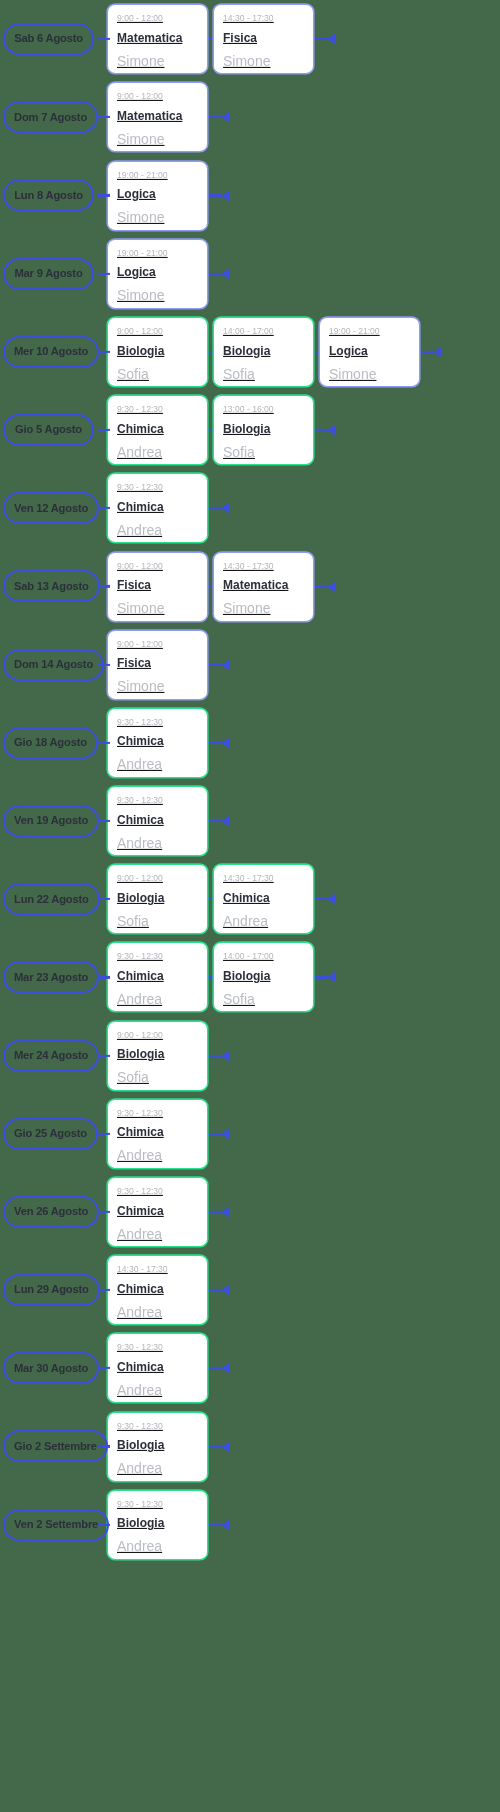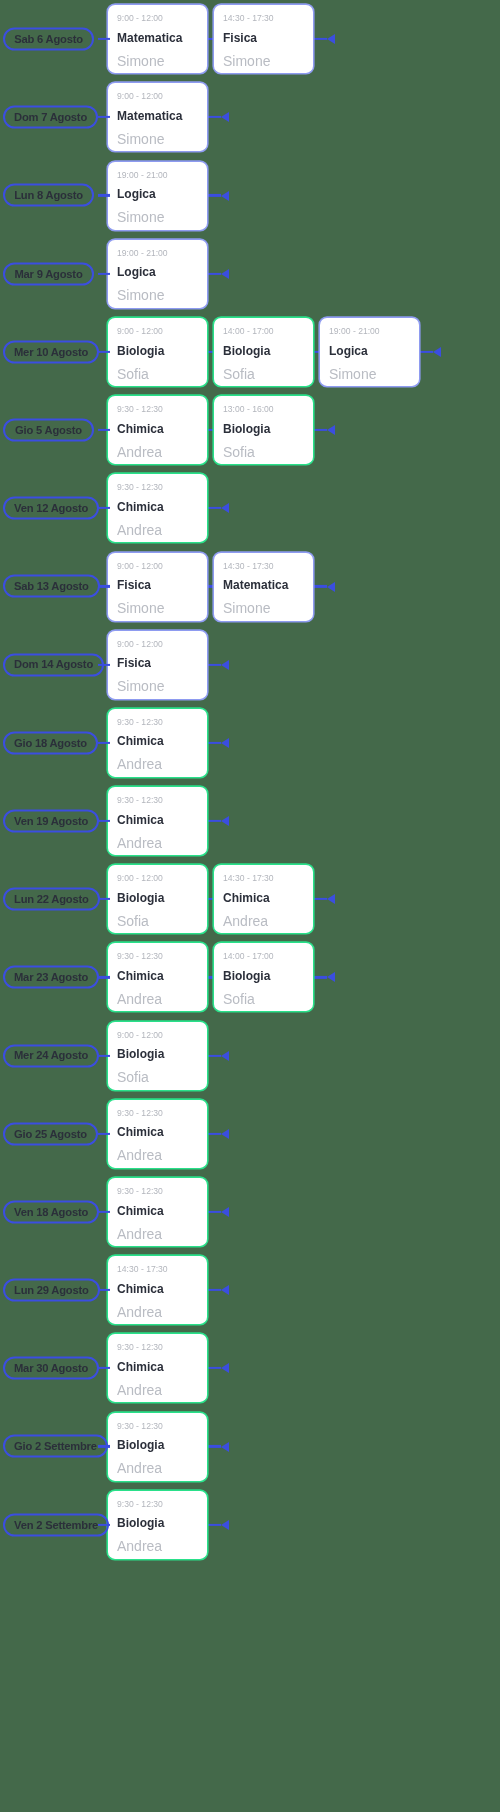--- a/index.html
+++ b/index.html
@@ -28,21 +28,21 @@
     height: 78.2px;
   }
 
   
   .date-pill {
     position: absolute;
     left: 3px;
     top: 50%;
     transform: translateY(-50%);
     min-width: 91px;
-    height: 23px;
+    height: 32px;
     border: 2.2px solid #3b4ee0;
     border-radius: 999px;
     display: flex;
     align-items: center;
     justify-content: center;
     padding: 0 9px;
     white-space: nowrap;
     z-index: 5;
     background: transparent;
   }
@@ -87,20 +87,21 @@
     width: 99px;
     height: 68px;
     background: #ffffff;
     border-radius: 7px;
     padding: 9px 9px 0 9px;
     display: flex;
     flex-direction: column;
     justify-content: flex-start;
     position: relative;
     overflow: hidden;
+    text-decoration: underline;
   }
 
   
   .card.accent-green  { box-shadow: 0 0 0 1.6px #2ae08a; }
   .card.accent-blue   { box-shadow: 0 0 0 1.6px #8e9bf0; }
 
   .card-time {
     font-size: 8.6px;
     color: #b3b6bd;
     line-height: 1;
@@ -490,21 +491,21 @@
           </div>
         </div>
         <div class="row-arrow">
           <div class="shaft"></div>
           <div class="head"></div>
         </div>
       </div>
     </div>
     <div class="row">
       <div class="date-pill">
-        <span class="date-pill-label">Ven 18 Agosto</span>
+        <span class="date-pill-label">Ven 26 Agosto</span>
       </div>
       <div class="pill-connector"></div>
       <div class="cards">
         <div class="card-slot">
           <div class="card accent-green">
             <div class="card-time">9:30 - 12:30</div>
             <div class="card-subject">Chimica</div>
             <div class="card-teacher">Andrea</div>
           </div>
         </div>

